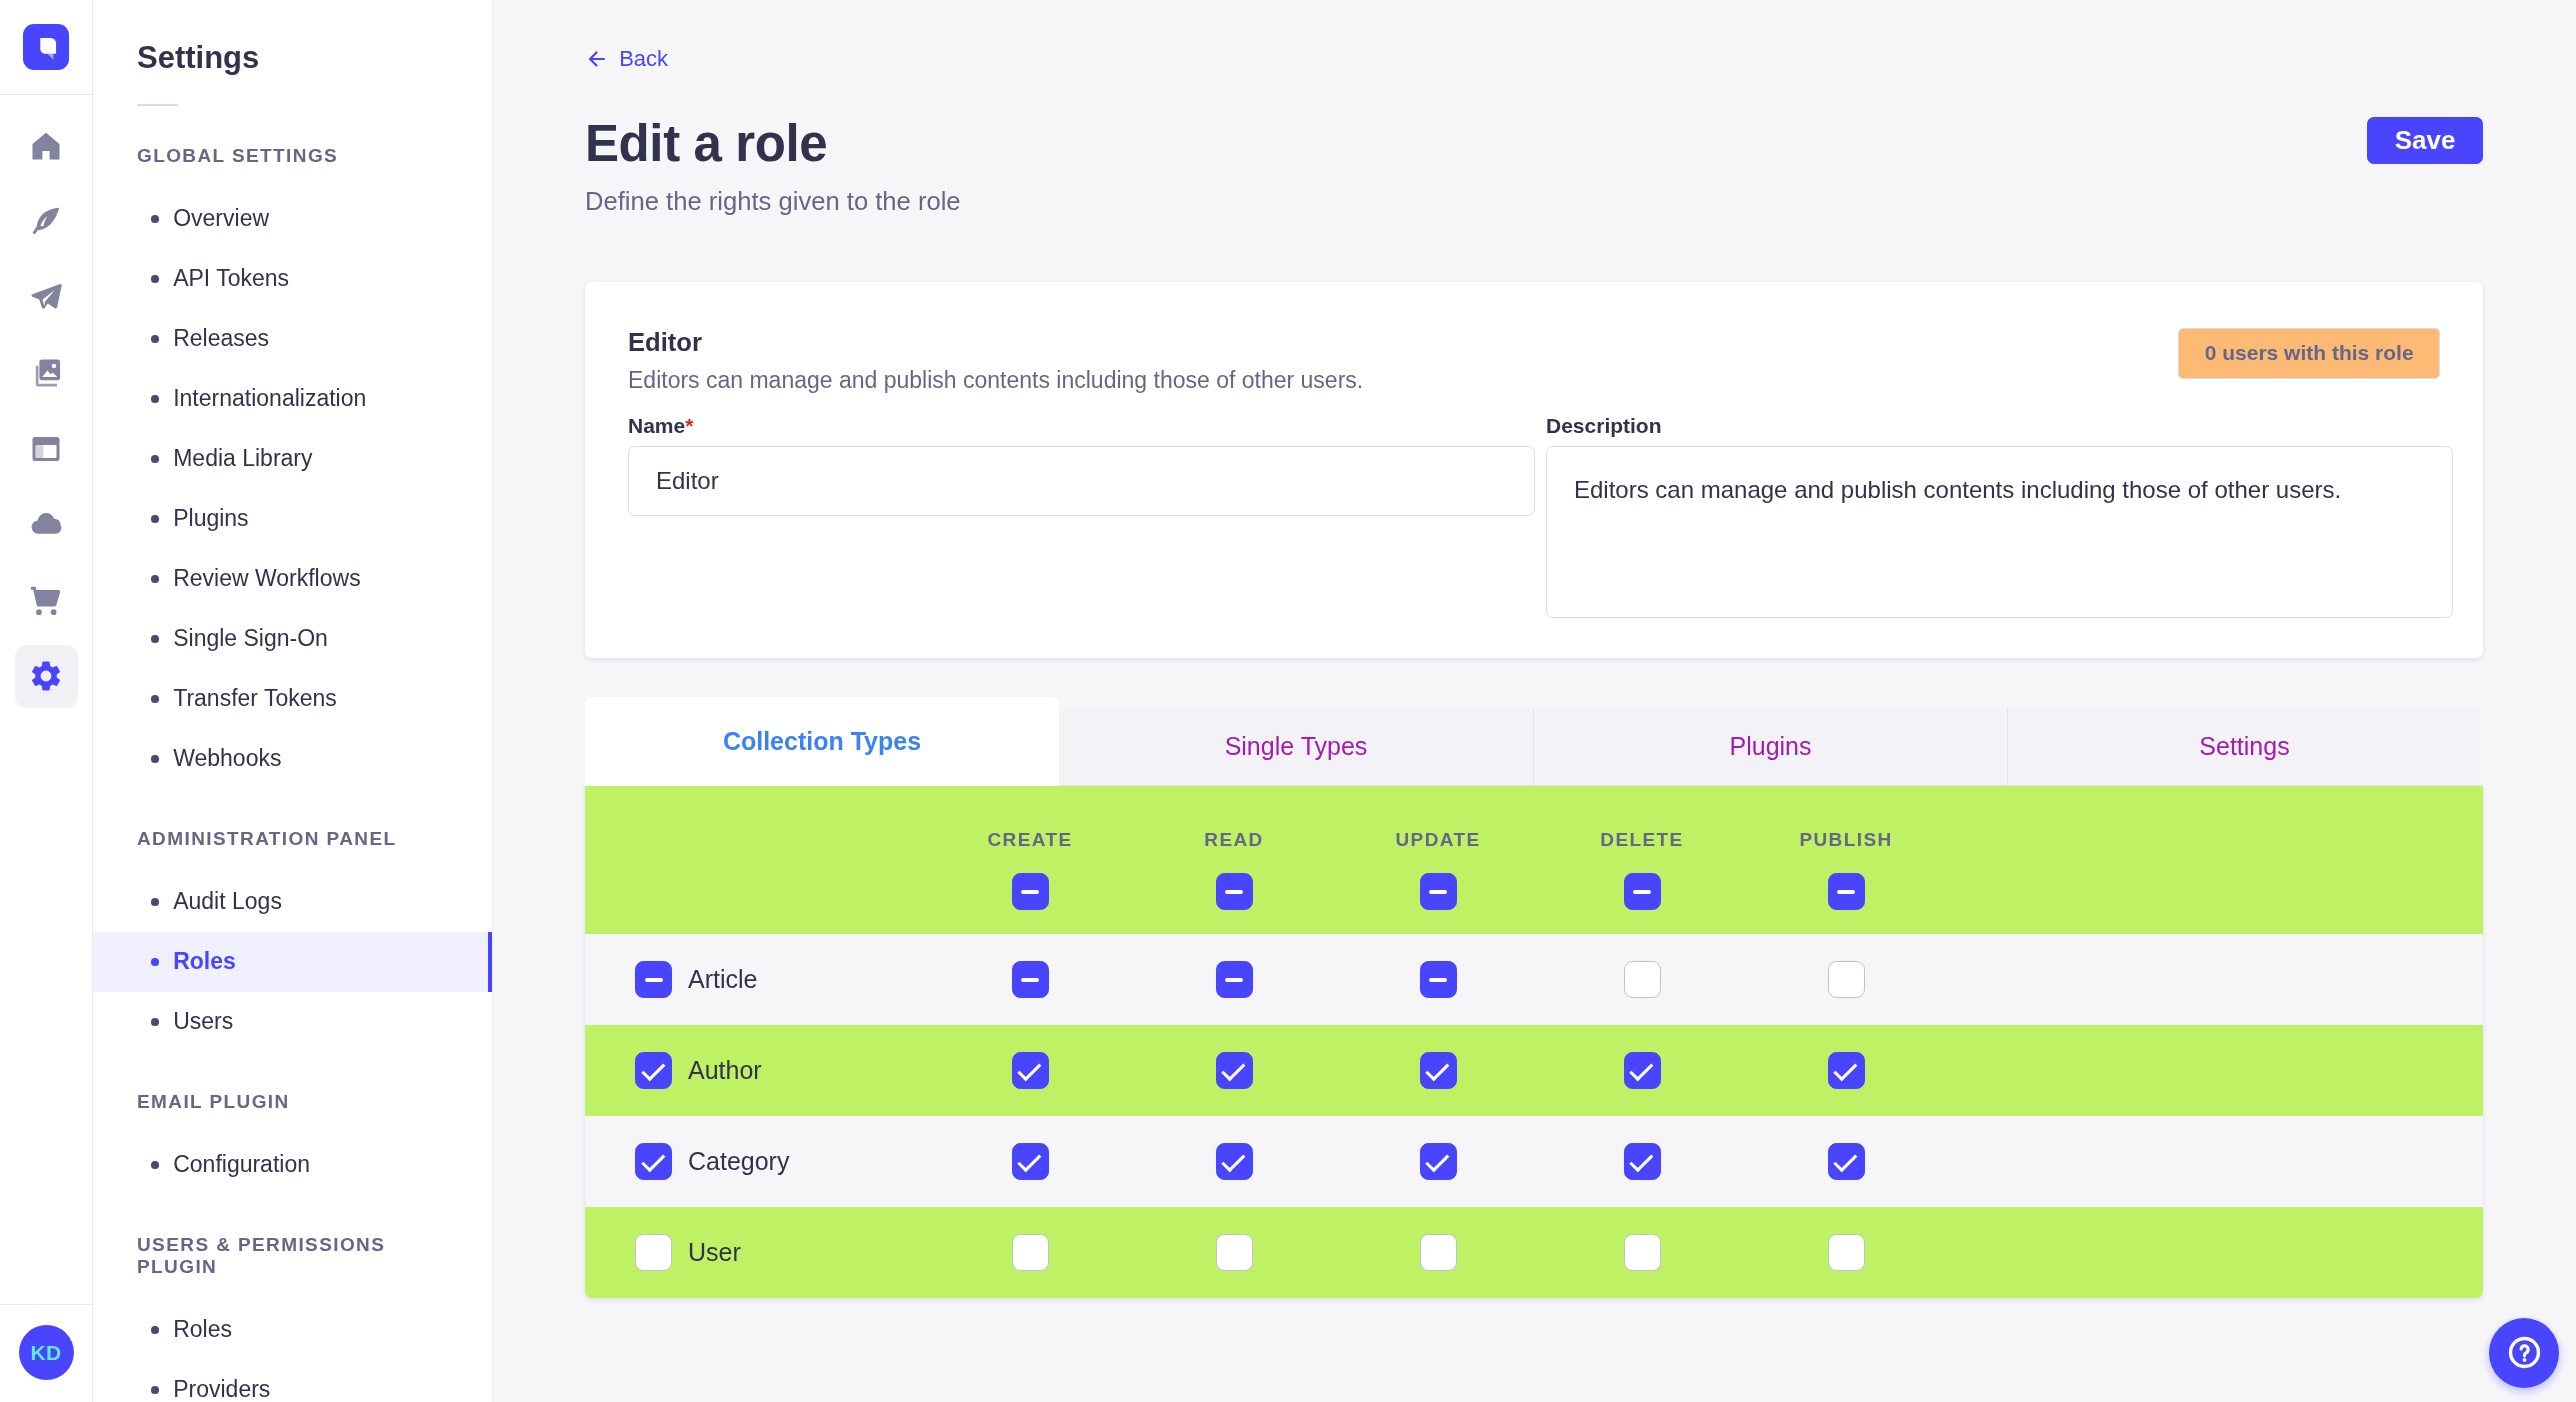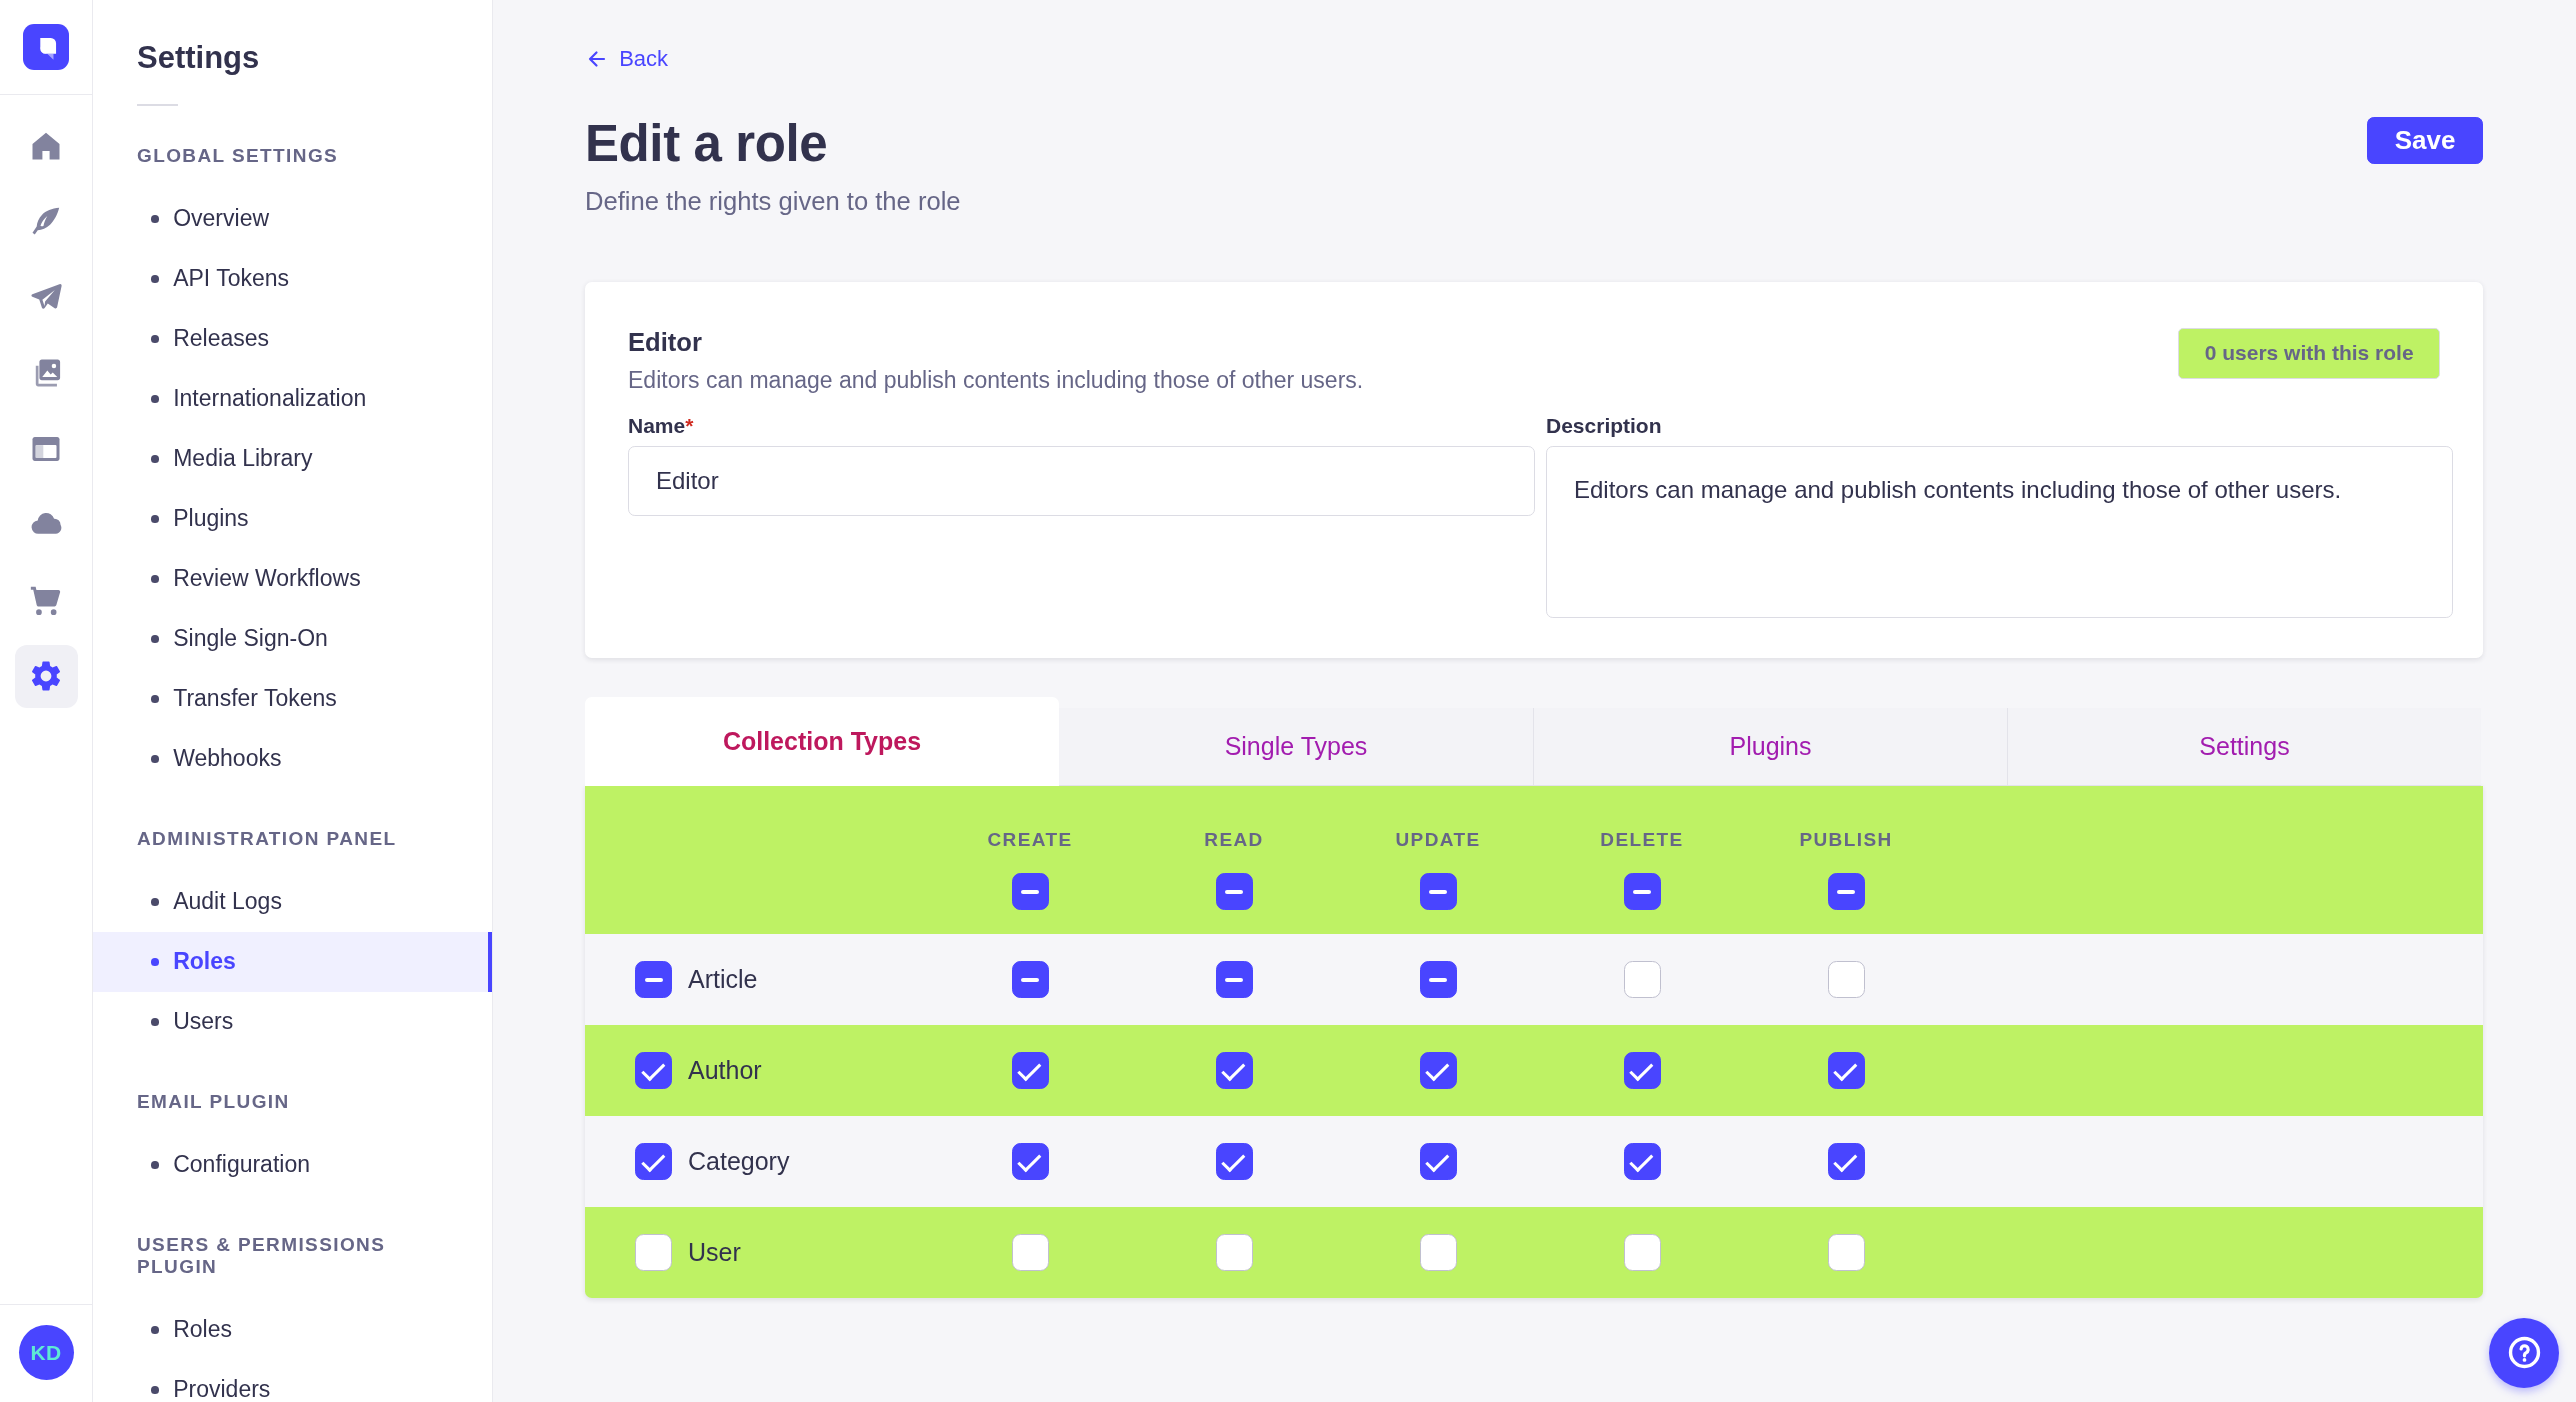--- a/index.html
+++ b/index.html
@@ -39,32 +39,32 @@
   .head-row { display:flex; justify-content:space-between; align-items:flex-start; margin-top:40px; }
   .page-title { font-size:51px; font-weight:bold; color:#32324d; letter-spacing:-0.4px; }
   .page-subtitle { font-size:25.6px; color:#666687; margin-top:13.6px; }
   .save-btn { width:116px; height:47px; background:#4945ff; color:#fff; font-size:26px; font-weight:bold; border:0.9px solid #4945ff; border-radius:6.8px; cursor:pointer; margin-top:3.4px; font-family:inherit; }
 
   
   .card { background:#fff; border-radius:6.8px; box-shadow:0 1.7px 5.1px rgba(33,33,52,.1); margin-top:66px; padding:46px 30px 37px 43px; }
   .card-head { display:flex; justify-content:space-between; align-items:flex-start; padding-right:12.8px; }
   .role-title { font-size:25.6px; font-weight:bold; color:#32324d; }
   .role-desc { font-size:23px; color:#666687; margin-top:10.2px; }
-  .users-badge { background:#bef264; border:0.9px solid #dcdce4; border-radius:5.1px; padding:12.8px 25.6px; font-size:21px; font-weight:bold; color:#666687; cursor:default; white-space:nowrap; }
+  .users-badge { background:#fdba74; border:0.9px solid #dcdce4; border-radius:5.1px; padding:12.8px 25.6px; font-size:21px; font-weight:bold; color:#666687; cursor:default; white-space:nowrap; }
   .fields { display:grid; grid-template-columns:1fr 1fr; column-gap:11px; margin-top:20px; }
   .field-label { font-size:21px; font-weight:bold; color:#32324d; }
   .req { color:#d02b20; }
   .text-input { width:100%; height:70px; margin-top:8.5px; border:0.9px solid #dcdce4; border-radius:6.8px; padding:0 27px; font-size:24px; color:#32324d; font-family:inherit; background:#fff; }
   .text-area { width:100%; height:172px; margin-top:8.5px; border:0.9px solid #dcdce4; border-radius:6.8px; padding:27px; font-size:24px; color:#32324d; font-family:inherit; background:#fff; resize:none; line-height:1.35; }
 
   
   .perm-section { margin-top:39px; }
   .tabbar { display:flex; height:89px; align-items:flex-end; }
   .tab { width:474px; display:flex; align-items:center; justify-content:center; font-size:25px; cursor:pointer; }
-  .tab.active { height:89px; background:#fff; border-radius:6.8px 6.8px 0 0; color:#be185d; font-weight:bold; }
+  .tab.active { height:89px; background:#fff; border-radius:6.8px 6.8px 0 0; color:#3b82f6; font-weight:bold; }
   .tab.inactive { height:78px; background:#f3f3f7; color:#a21caf; border-bottom:0.9px solid #e3e3ea; }
   .tab.inactive + .tab.inactive { border-left:0.9px solid #e3e3ea; }
 
   .panel { background:#bef264; border-radius:0 0 6.8px 6.8px; box-shadow:0 1.7px 5.1px rgba(33,33,52,.1); overflow:hidden; }
   .pgrid { display:grid; grid-template-columns:343px repeat(5,204px) 1fr; align-items:center; }
   .phead { padding-top:43px; padding-bottom:24px; }
   .col-head { display:flex; flex-direction:column; align-items:center; gap:22px; }
   .col-title { font-size:19px; font-weight:bold; letter-spacing:1.4px; color:#666687; }
   .trow { height:91px; }
   .trow.alt { background:#f6f6f9; }

